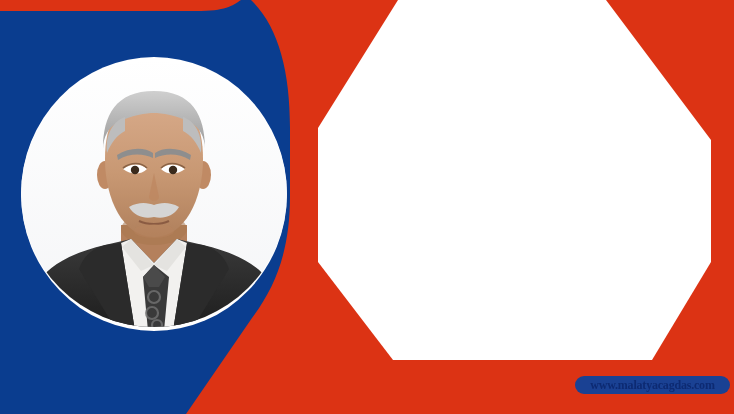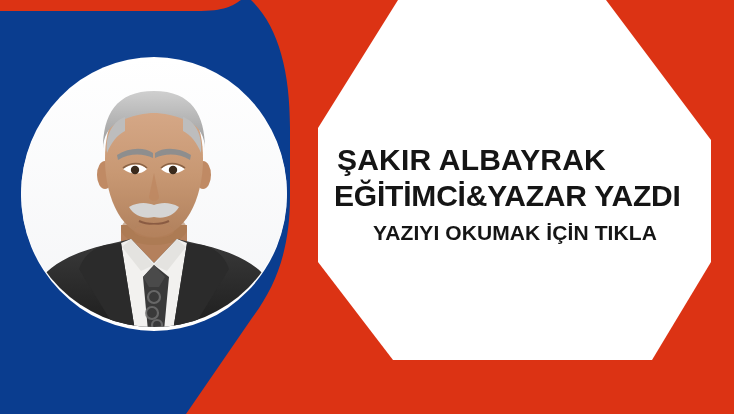--- a/index.html
+++ b/index.html
@@ -220,20 +220,18 @@
 
         <ellipse cx="133" cy="174" rx="20" ry="7" fill="#b8855f" opacity="0.4"></ellipse>
       </g>
     </svg>
   </div>
 
   <svg class="card-svg" viewBox="0 0 734 414" preserveAspectRatio="none">
     <path d="M318,128 L398,0 L606,0 L711,140 L711,262 L652,360 L393,360 L318,262 Z" fill="#ffffff"></path>
   </svg>
 
-  <div class="headline">
-    <div class="line-1">ŞAKIR ALBAYRAK</div>
-    <div class="line-2">EĞİTİMCİ&amp;YAZAR YAZDI</div>
-    <div class="line-3">YAZIYI OKUMAK İÇİN TIKLA</div>
+
+  <div class="watermark">
+    <span class="watermark-text">www.malatyacagdas.com</span>
   </div>
 
-
 </div>
 
 </body></html>

